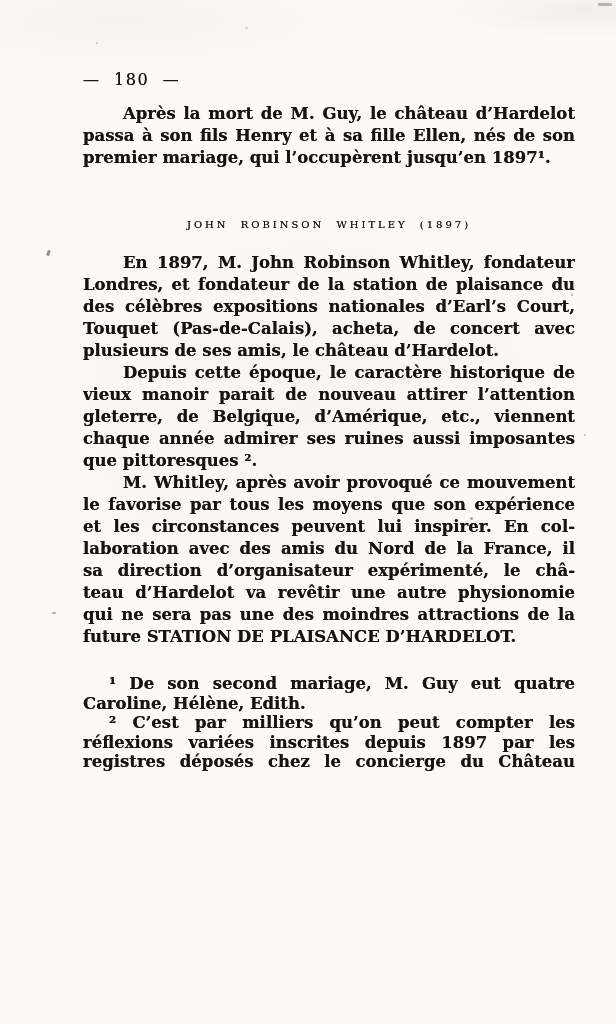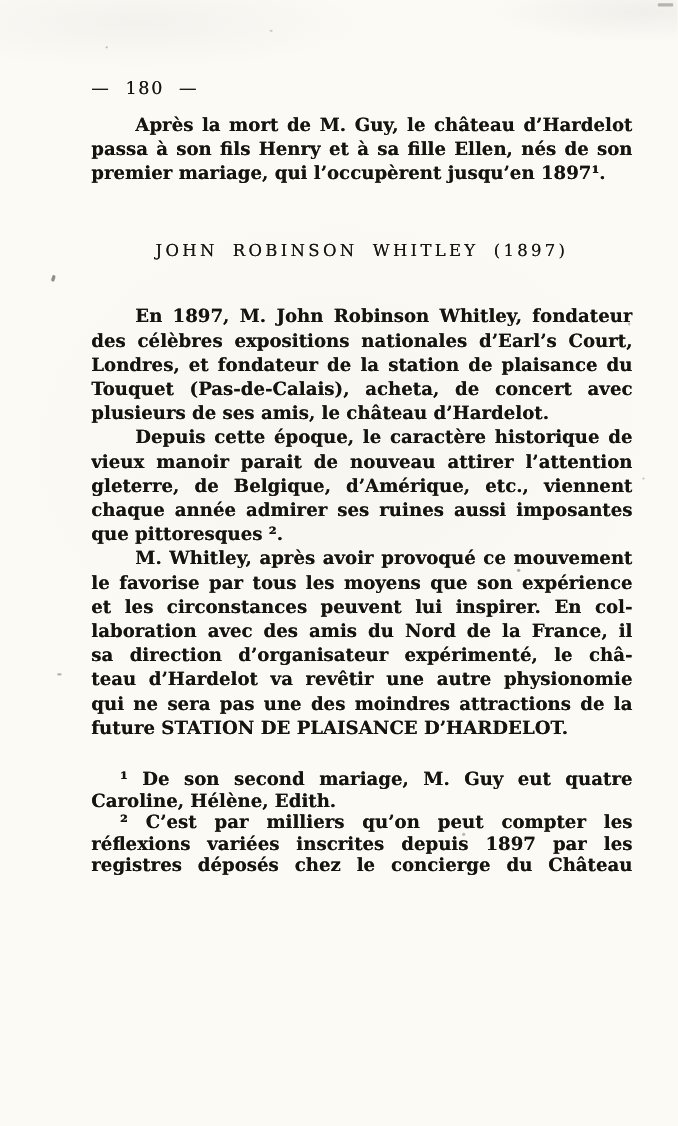--- a/index.html
+++ b/index.html
@@ -46,27 +46,27 @@
     overflow: hidden;
     height: 22px;
     font-weight: bold;
   }
   .para .line:last-child { text-align-last: left; }
   .para .line:first-child { text-indent: 40px; }
   #para1 { margin-top: 14px; }
   .heading {
     margin: 50px 0 0 0;
     text-align: center;
-    font-size: 15px;
+    font-size: 10px;
     font-weight: normal;
     letter-spacing: 3px;
     word-spacing: 6px;
     text-shadow: 0 0 0.5px rgba(25,22,16,0.8);
   }
-  #para2 { margin-top: 40px; }
+  #para2 { margin-top: 22px; }
   .footnotes {
     margin-top: 26px;
     font-size: 14px;
     text-shadow: 0 0 0.4px rgba(25,22,16,0.7);
   }
   .footnotes .line { line-height: 19.5px; height: 19.5px; }
   .footnotes .para .line:first-child { text-indent: 26px; }
   .speck {
     position: absolute;
     background: #6f6a60;
@@ -84,22 +84,22 @@
     <div class="para" id="para1">
         <div class="line">Après la mort de M. Guy, le château d’Hardelot</div>
         <div class="line">passa à son fils Henry et à sa fille Ellen, nés de son</div>
         <div class="line">premier mariage, qui l’occupèrent jusqu’en 1897¹.</div>
       </div>
 
     <h2 class="heading">JOHN ROBINSON WHITLEY (1897)</h2>
 
     <div class="para" id="para2">
         <div class="line">En 1897, M. John Robinson Whitley, fondateur</div>
+        <div class="line">Londres, et fondateur de la station de plaisance du</div>
         <div class="line">des célèbres expositions nationales d’Earl’s Court,</div>
-        <div class="line">Londres, et fondateur de la station de plaisance du</div>
         <div class="line">Touquet (Pas-de-Calais), acheta, de concert avec</div>
         <div class="line">plusieurs de ses amis, le château d’Hardelot.</div>
       </div>
     <div class="para" id="para3">
         <div class="line">Depuis cette époque, le caractère historique de ce</div>
         <div class="line">vieux manoir parait de nouveau attirer l’attention</div>
         <div class="line">gleterre, de Belgique, d’Amérique, etc., viennent</div>
         <div class="line">chaque année admirer ses ruines aussi imposantes</div>
         <div class="line">que pittoresques ².</div>
       </div>

